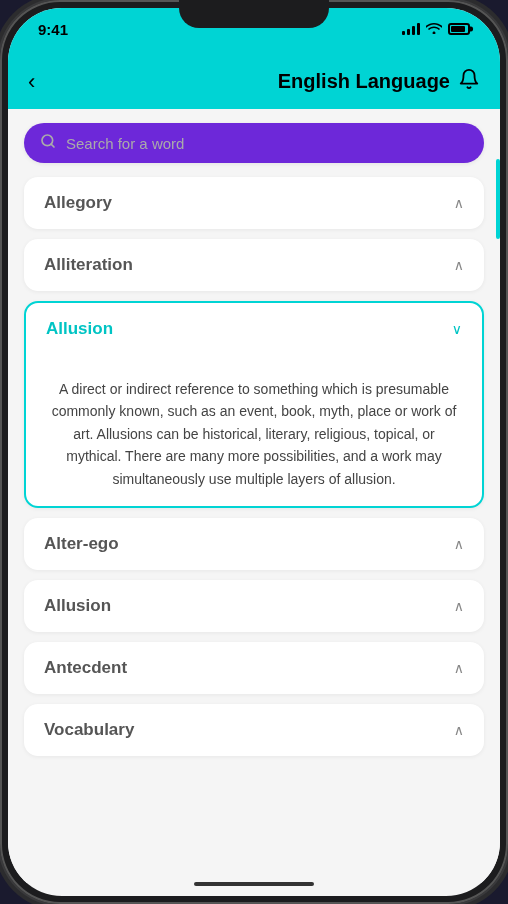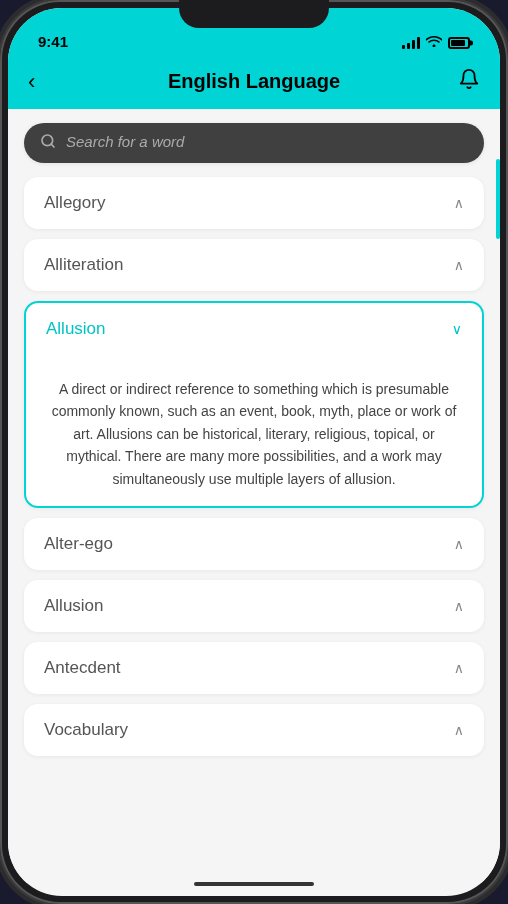--- a/index.html
+++ b/index.html
@@ -55,21 +55,21 @@
       border-radius: 54px;
       overflow: hidden;
       background: #f5f5f5;
     }
 
     
     .status-bar {
       background: #00d4d4;
       height: 50px;
       display: flex;
-      align-items: flex-end;
+      align-items: center;
       padding: 0 30px 8px;
       justify-content: space-between;
     }
 
     .status-time {
       font-size: 15px;
       font-weight: 600;
       color: #000;
     }
 
@@ -156,21 +156,21 @@
       font-weight: 400;
       cursor: pointer;
       width: 30px;
     }
 
     .header-title {
       font-size: 20px;
       font-weight: 700;
       color: #000;
       flex: 1;
-      text-align: center;
+      text-align: right;
     }
 
     .bell-btn {
       color: #000;
       font-size: 20px;
       cursor: pointer;
       width: 30px;
       text-align: right;
     }
 
@@ -184,28 +184,27 @@
       position: relative;
     }
 
     
     .content::-webkit-scrollbar { width: 4px; }
     .content::-webkit-scrollbar-track { background: transparent; }
     .content::-webkit-scrollbar-thumb { background: #00d4d4; border-radius: 2px; }
 
     
     .search-bar {
-      background: #404040;
+      background: #6d28d9;
       border-radius: 25px;
       display: flex;
-      align-items: flex-start;
+      align-items: center;
       padding: 10px 16px;
       margin-bottom: 14px;
       box-shadow: 0 1px 4px rgba(0,0,0,0.08);
-      font-style: italic;
     }
 
     .search-icon {
       color: #999;
       font-size: 16px;
       margin-right: 10px;
     }
 
     .search-placeholder {
       color: #aaa;
@@ -241,21 +240,21 @@
     .vocab-header {
       display: flex;
       align-items: center;
       justify-content: space-between;
       padding: 16px 20px;
       cursor: pointer;
     }
 
     .vocab-word {
       font-size: 17px;
-      font-weight: 400;
+      font-weight: 700;
       color: #555;
     }
 
     .vocab-chevron {
       font-size: 14px;
       color: #888;
     }
 
     
     .vocab-item.expanded {

